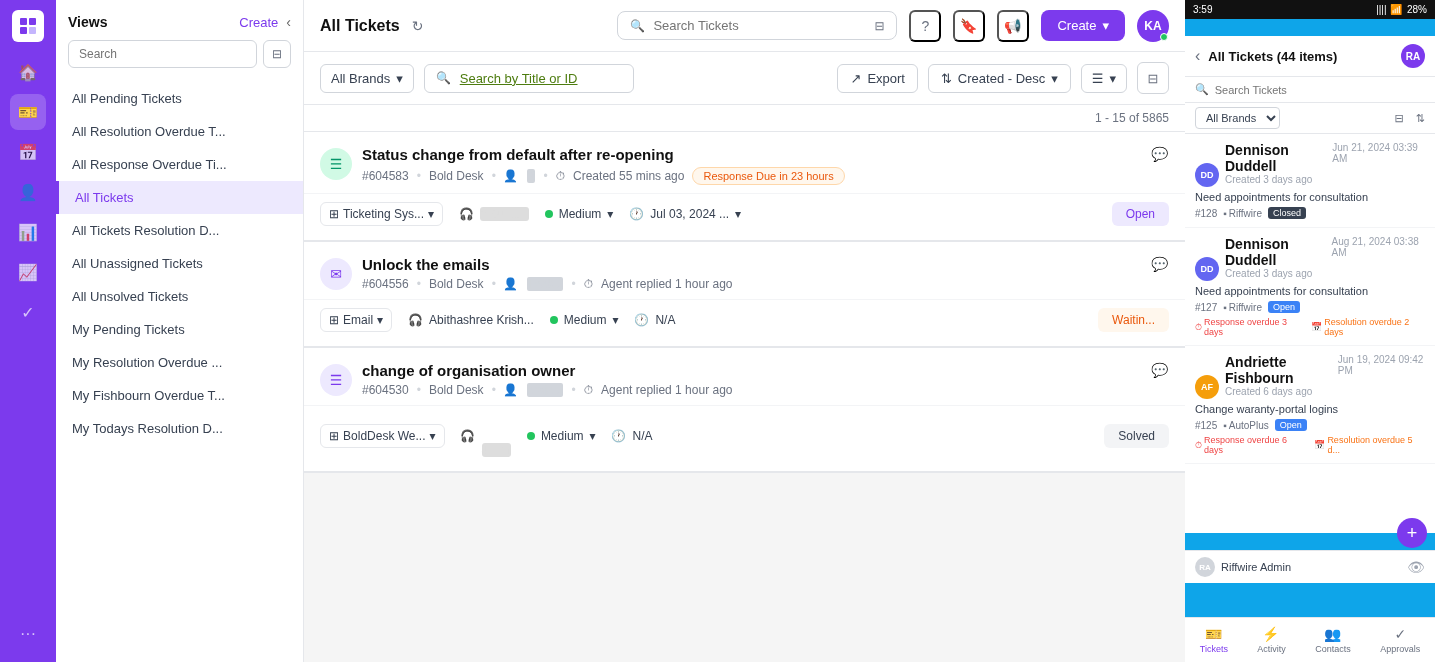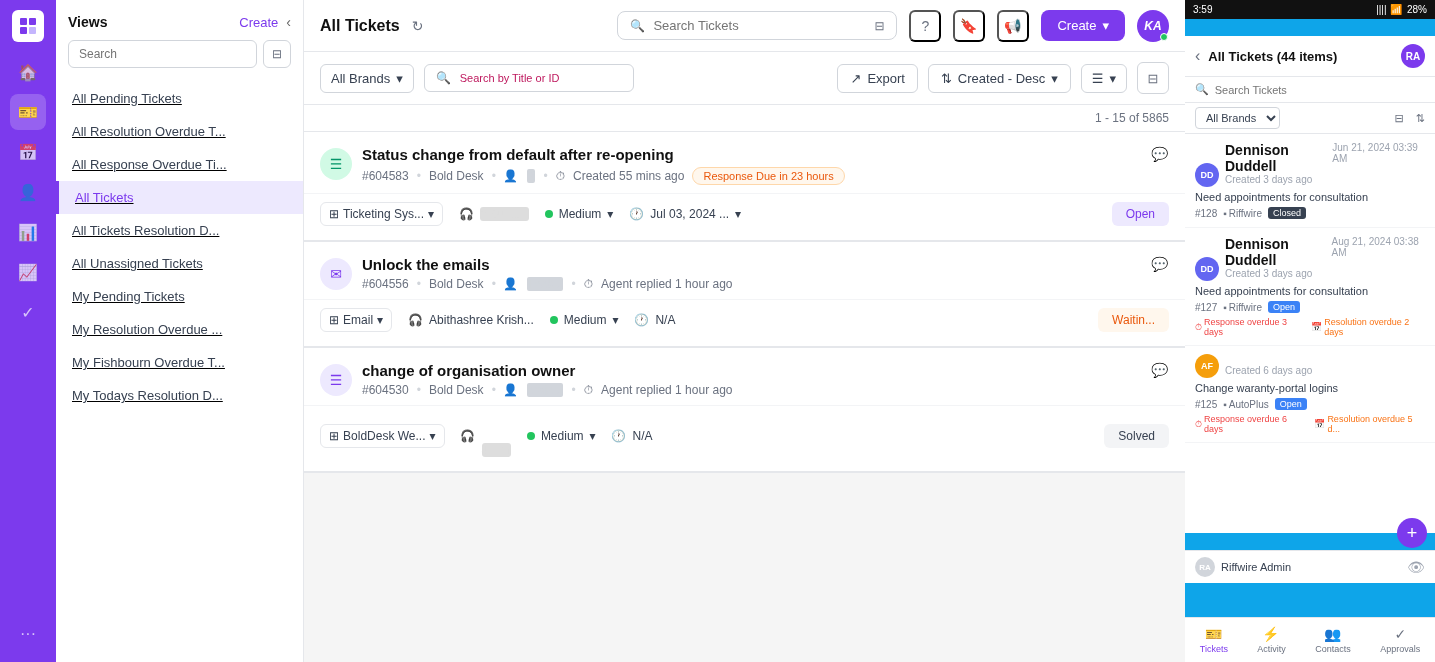--- a/index.html
+++ b/index.html
@@ -34,21 +34,21 @@
     .sidebar-search-row {
       display: flex; align-items: center; gap: 6px; padding: 0 12px 10px;
     }
     .sidebar-search {
       flex: 1; border: 1px solid #d1d5db; border-radius: 6px; padding: 6px 10px; font-size: 12px; color: #374151; outline: none;
     }
     .filter-icon-btn {
       width: 28px; height: 28px; border: 1px solid #d1d5db; border-radius: 6px; display: flex; align-items: center; justify-content: center; cursor: pointer; color: #6b7280; font-size: 12px;
     }
 
-    .sidebar-nav { overflow-y: auto; flex: 1; padding: 4px 0; text-decoration: underline; }
+    .sidebar-nav { overflow-y: auto; flex: 1; padding: 4px 0; }
     .sidebar-nav-item {
       padding: 9px 16px; font-size: 13px; color: #374151; cursor: pointer; white-space: nowrap; overflow: hidden; text-overflow: ellipsis;
     }
     .sidebar-nav-item.active { background: #ede9fe; color: #7c3aed; font-weight: 500; border-left: 3px solid #7c3aed; }
 
     
     .main {
       flex: 1; display: flex; flex-direction: column; overflow: hidden;
     }
 
@@ -63,21 +63,21 @@
       display: flex; align-items: center; gap: 8px; background: white; border: 1px solid #d1d5db; border-radius: 8px; padding: 6px 12px; width: 280px;
     }
     .topnav-search-input { border: none; outline: none; font-size: 13px; color: #374151; width: 100%; background: transparent; }
     .topnav-icon-btn {
       width: 32px; height: 32px; border-radius: 6px; display: flex; align-items: center; justify-content: center; cursor: pointer; color: #6b7280; font-size: 14px; background: transparent;
     }
     .create-btn {
       background: #7c3aed; color: white; border: none; border-radius: 8px; padding: 8px 16px; font-size: 13px; font-weight: 500; cursor: pointer; display: flex; align-items: center; gap: 6px;
     }
     .avatar {
-      width: 32px; height: 32px; border-radius: 50%; background: #7c3aed; color: white; display: flex; align-items: center; justify-content: center; font-size: 12px; font-weight: 600; position: relative; font-style: italic;
+      width: 32px; height: 32px; border-radius: 50%; background: #7c3aed; color: white; display: flex; align-items: center; justify-content: center; font-size: 12px; font-weight: 600; position: relative;
     }
     .avatar-dot { position: absolute; bottom: 1px; right: 1px; width: 8px; height: 8px; border-radius: 50%; background: #22c55e; border: 1px solid white; }
 
     
     .tickets-area {
       flex: 1; overflow-y: auto; display: flex; flex-direction: column;
     }
 
     
     .tickets-toolbar {
@@ -238,20 +238,21 @@
     <input class="sidebar-search" type="text" placeholder="Search" style="">
     <div class="filter-icon-btn">⊟</div>
   </div>
   <nav class="sidebar-nav">
     <div class="sidebar-nav-item">All Pending Tickets</div>
     <div class="sidebar-nav-item">All Resolution Overdue T...</div>
     <div class="sidebar-nav-item">All Response Overdue Ti...</div>
     <div class="sidebar-nav-item active">All Tickets</div>
     <div class="sidebar-nav-item">All Tickets Resolution D...</div>
     <div class="sidebar-nav-item">All Unassigned Tickets</div>
+    <div class="sidebar-nav-item">All Unsolved Tickets</div>
     <div class="sidebar-nav-item">My Pending Tickets</div>
     <div class="sidebar-nav-item">My Resolution Overdue ...</div>
     <div class="sidebar-nav-item">My Fishbourn Overdue T...</div>
     <div class="sidebar-nav-item">My Todays Resolution D...</div>
   </nav>
 </div>
 
 <div class="main">
 
   <div class="topnav">
@@ -277,21 +278,21 @@
     </div>
   </div>
 
   <div class="tickets-toolbar">
     <div class="brand-select">
       <span>All Brands</span>
       <span>▾</span>
     </div>
     <div class="search-box">
       <span style="color:#9ca3af;font-size:12px;">🔍</span>
-      <span style="color:#be185d;font-size:11px;">Search by Title or ID</span>
+      <span style="color:#4d7c0f;font-size:13px;text-decoration:underline;">Search by Title or ID</span>
     </div>
     <div class="toolbar-spacer"></div>
     <div class="export-btn">
       <span>↗</span>
       <span>Export</span>
     </div>
     <div class="sort-select">
       <span>⇅</span>
       <span>Created - Desc</span>
       <span>▾</span>
@@ -528,20 +529,24 @@
           <span>📅</span>
           <span>Resolution overdue 2 days</span>
         </span>
       </div>
     </div>
 
     <div class="mp-ticket-item">
       <div class="mp-ticket-top">
         <div class="mp-user-avatar" style="background:#f59e0b;color:white;">AF</div>
         <div class="mp-ticket-info">
+          <div style="display:flex;justify-content:space-between;">
+            <span class="mp-user-name">Andriette Fishbourn</span>
+            <span class="mp-ticket-date">Jun 19, 2024 09:42 PM</span>
+          </div>
           <div class="mp-ticket-date" style="margin-bottom:2px;">Created 6 days ago</div>
         </div>
       </div>
       <div class="mp-ticket-title">Change waranty-portal logins</div>
       <div class="mp-ticket-meta">
         <span class="mp-id">#125</span>
         <span class="mp-brand">
           <span>▪</span>
           <span>AutoPlus</span>
         </span>

